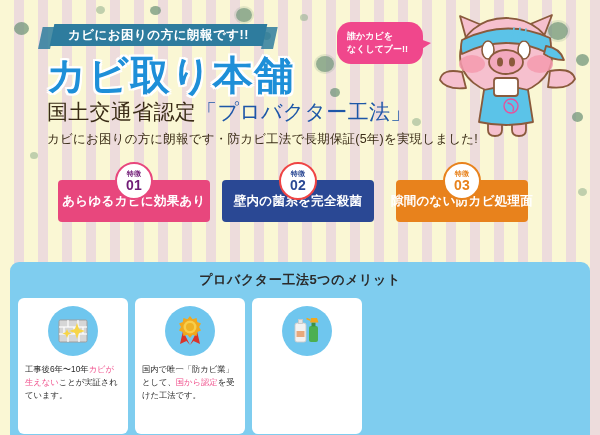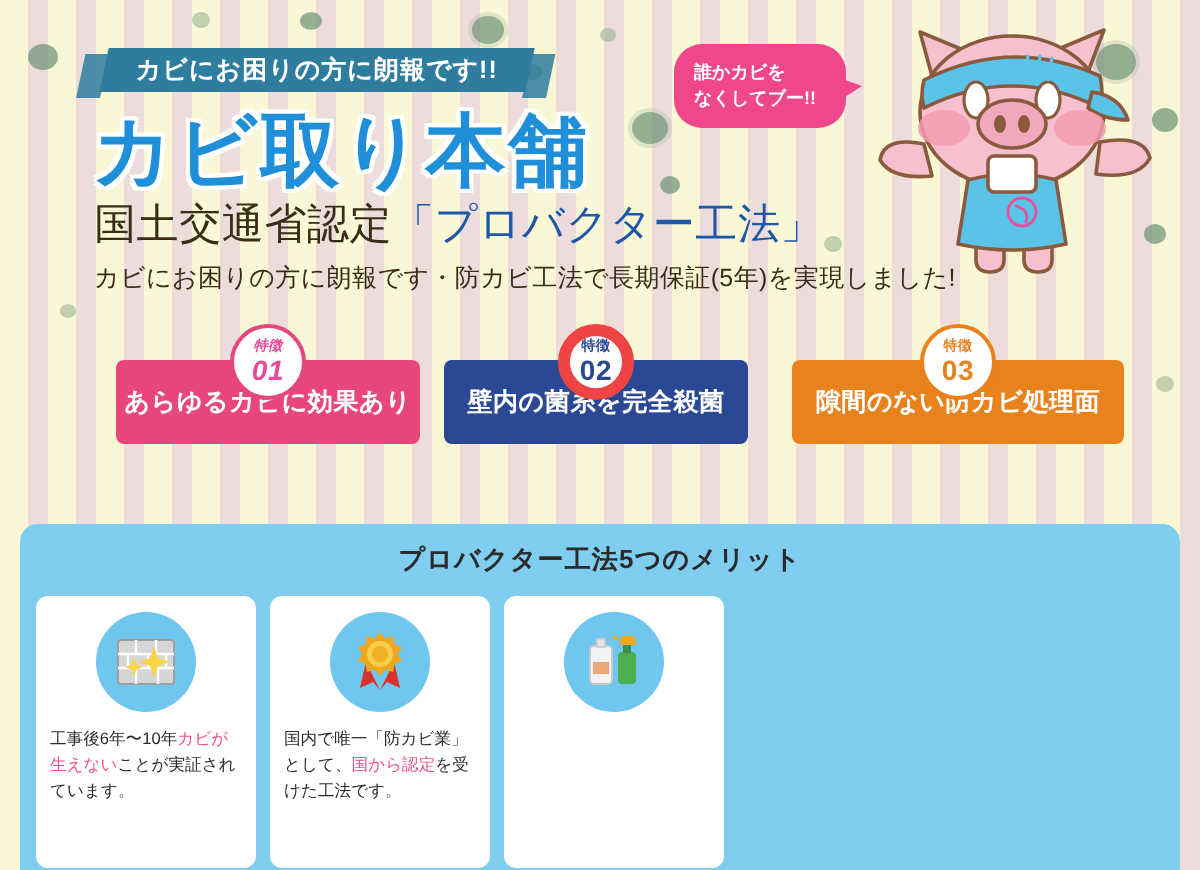--- a/index.html
+++ b/index.html
@@ -152,42 +152,42 @@
     align-items: center;
     justify-content: center;
     color: #ffffff;
     font-size: 12.5px;
     font-weight: bold;
     letter-spacing: .3px;
     white-space: nowrap;
   }
   #badge-1 { left: 58px;  width: 152px; background: #E8477D; }
   #badge-2 { left: 222px; width: 152px; background: #2A4894; }
-  #badge-3 { left: 396px; width: 166px; background: #E8821C; }
+  #badge-3 { left: 396px; width: 132px; background: #E8821C; }
 
   .badge-circle {
     position: absolute;
     top: -18px;
     left: 50%;
     transform: translateX(-50%);
     width: 38px;
     height: 38px;
     border-radius: 50%;
     background: #ffffff;
     display: flex;
     flex-direction: column;
     align-items: center;
     justify-content: center;
     line-height: 1;
   }
   .badge-circle .lbl { font-size: 7px; font-weight: bold; }
   .badge-circle .num { font-size: 14px; font-weight: bold; margin-top: 1px; }
   #badge-1 .badge-circle { border: 2px solid #E8477D; }
-  #badge-1 .badge-circle .lbl, #badge-1 .badge-circle .num { color: #ec4899; font-style: italic; }
-  #badge-2 .badge-circle { border: 6px solid #ef4444; }
+  #badge-1 .badge-circle .lbl, #badge-1 .badge-circle .num { color: #701a75; }
+  #badge-2 .badge-circle { border: 2px solid #ef4444; }
   #badge-2 .badge-circle .lbl, #badge-2 .badge-circle .num { color: #2A4894; }
   #badge-3 .badge-circle { border: 2px solid #E8821C; }
   #badge-3 .badge-circle .lbl, #badge-3 .badge-circle .num { color: #E8821C; }
 
   
   #merits-panel {
     position: absolute;
     left: 10px;
     top: 262px;
     width: 580px;

